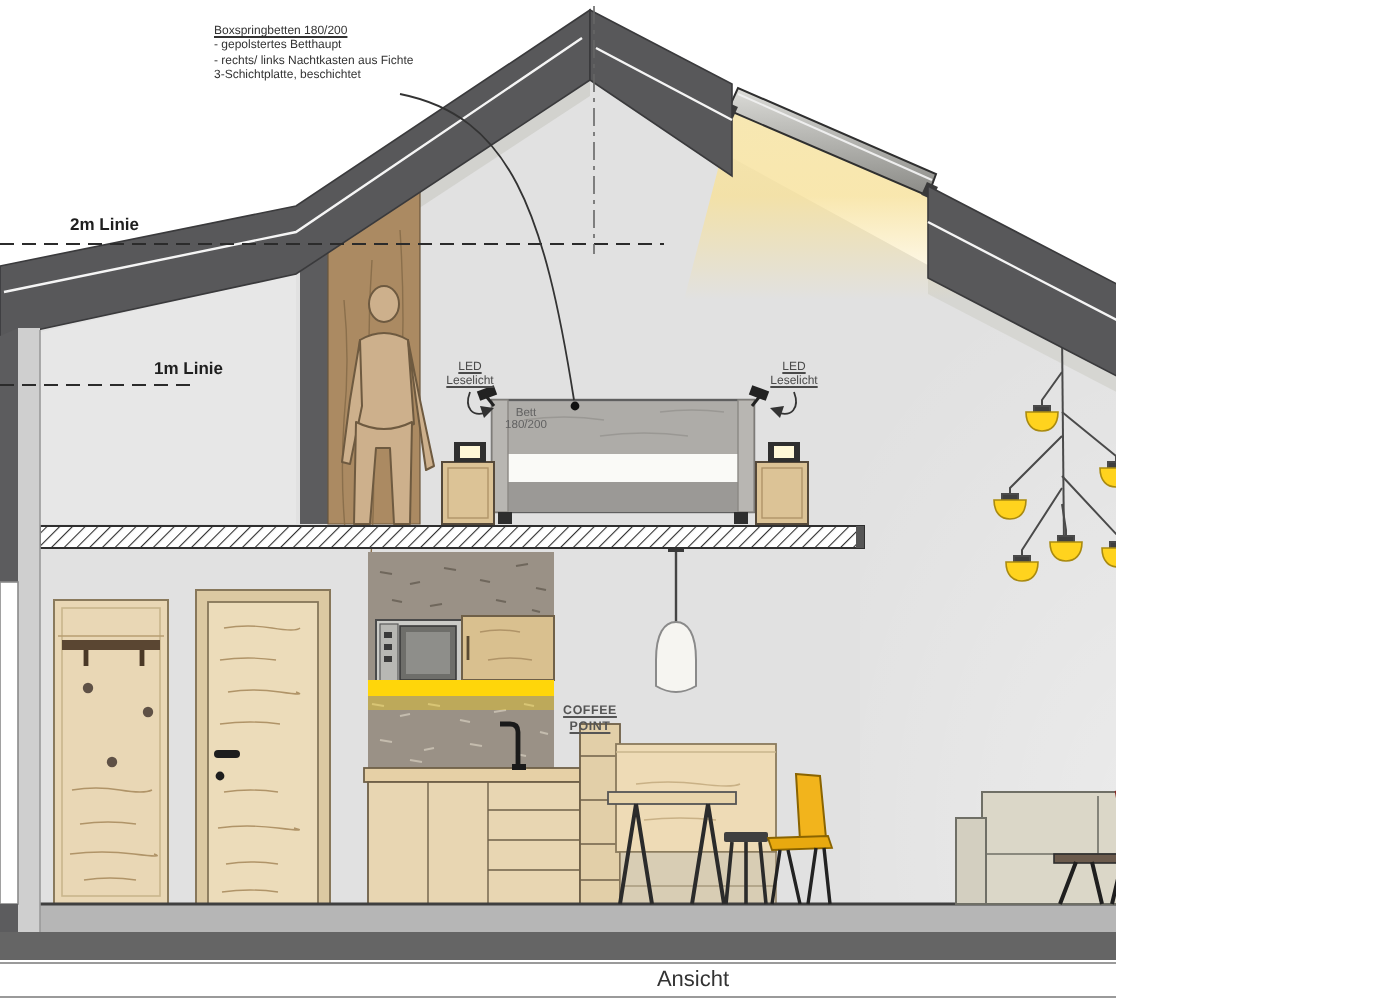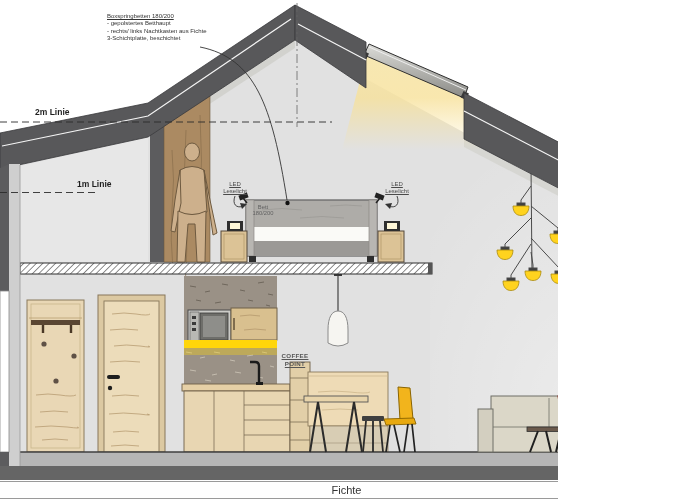--- a/index.html
+++ b/index.html
@@ -338,15 +338,15 @@
 <div class="lbl bett">
   <span>Bett</span>
   <span>180/200</span>
 </div>
 
 <div class="lbl coffee">
   <span class="u">COFFEE</span>
   <span class="u">POINT</span>
 </div>
 
-<div class="lbl title">Fichte</div>
+<div class="lbl title">Ansicht</div>
 
 </div>
 
 </body></html>

